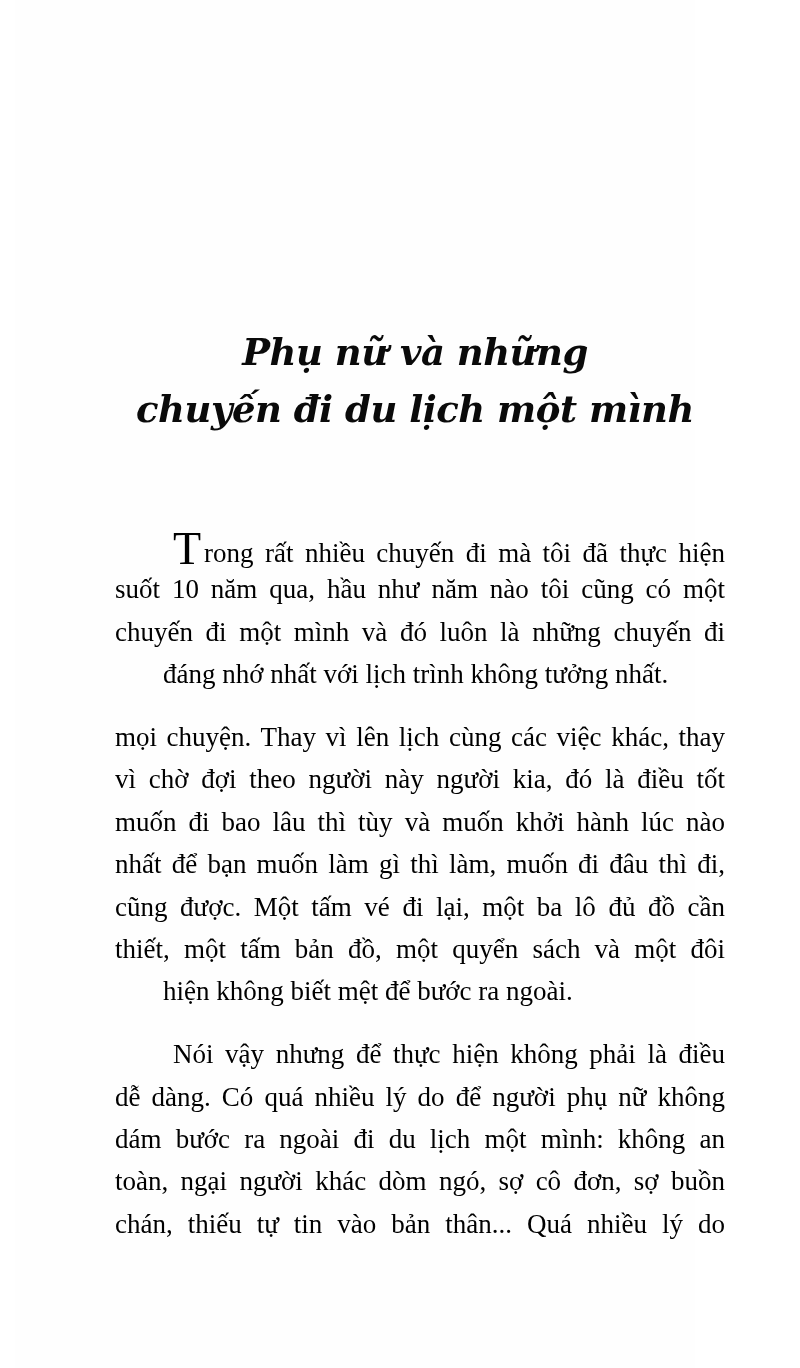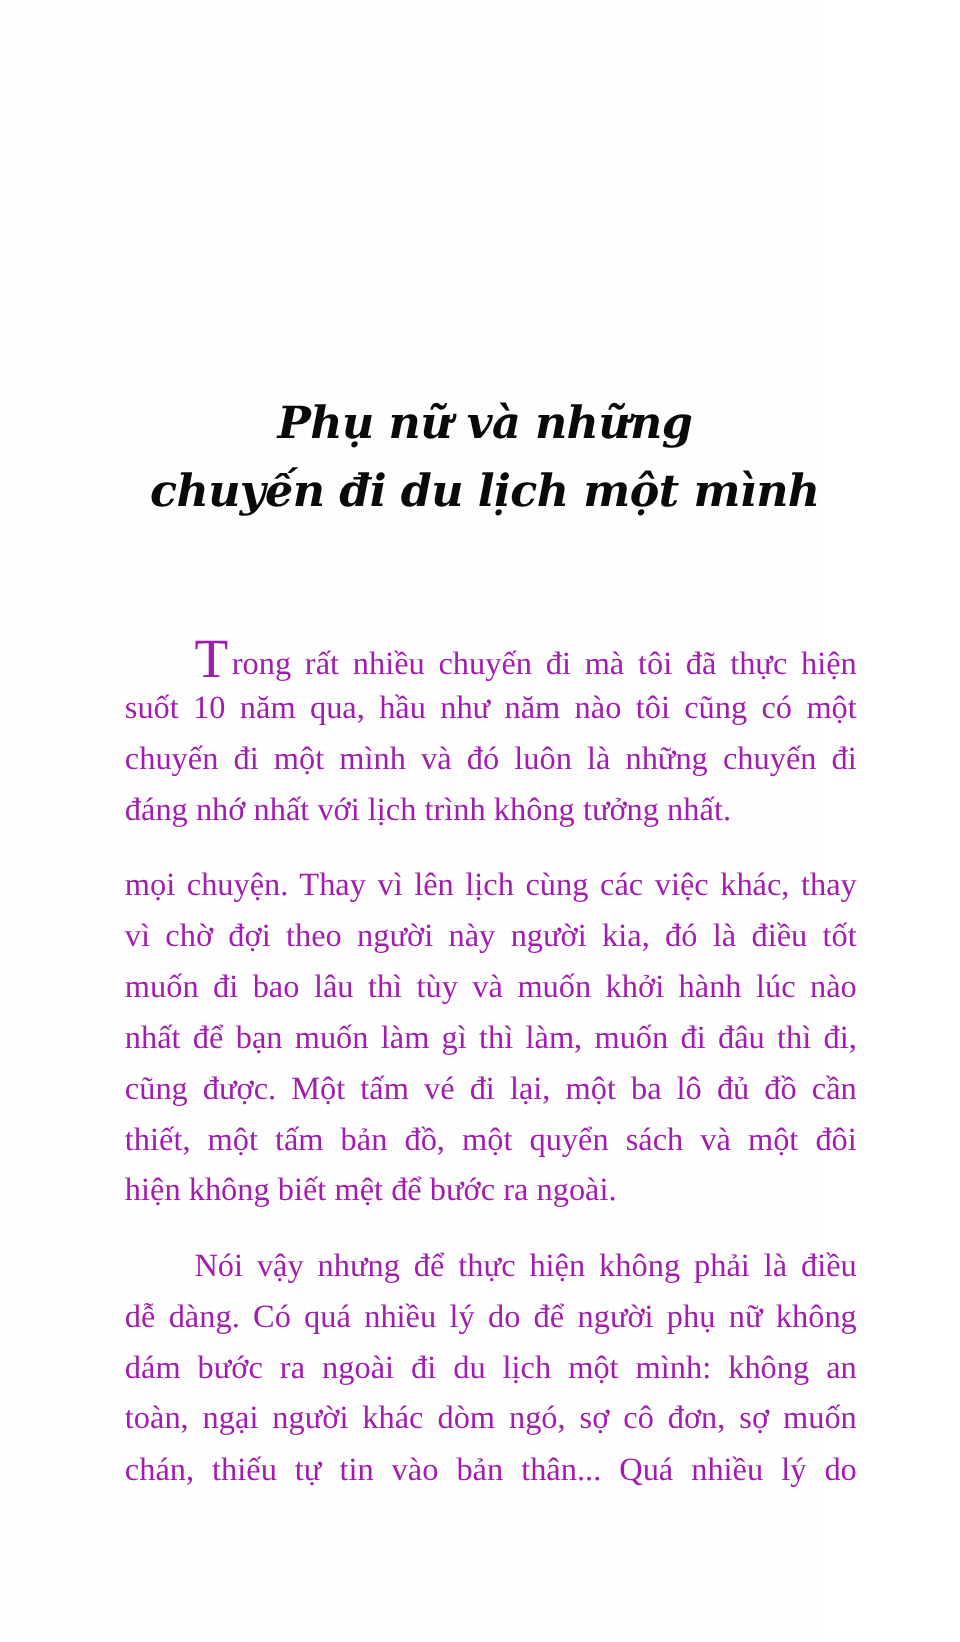--- a/index.html
+++ b/index.html
@@ -1,31 +1,31 @@
 <!DOCTYPE html>
 <html><head>
   <meta charset="utf-8">
   <style>
     html, body { margin: 0; padding: 0; background: #ffffff; }
     body { width: 800px; height: 1368px; position: relative; overflow: hidden; color: #111111; }
-    .page { position: absolute; left: 4px; top: 0; width: 680px; height: 1368px; background: #fefefe; }
+    .page { position: absolute; left: 15px; top: 0; width: 680px; height: 1368px; background: #fefefe; }
     .title-block {
       position: absolute; left: 0; top: 324px; width: 800px; text-align: center;
       font-family: "DejaVu Serif", serif; font-style: italic; font-weight: bold;
       font-size: 37px; line-height: 57px; color: #0a0a0a; letter-spacing: -0.5px;
     }
     .title-line { display: block; white-space: nowrap; }
     .body-text {
       position: absolute; left: 100px; top: 526px; width: 610px;
       font-family: "Liberation Serif", serif; font-size: 27px; line-height: 42.4px;
-      color: #a21caf;
+      color: #000000;
     }
     .para { margin: 0 0 20.5px 0; }
     .line { display: block; white-space: nowrap; text-align: justify; text-align-last: justify; height: 42.4px; }
-    .line.last { text-align-last: left; }
+    .line.last { text-align-last: left; margin-left: 48px; }
     .indent { padding-left: 58px; }
     .dropcap { font-size: 46px; line-height: 1; vertical-align: -2px; margin-right: 3px; }
   </style>
 </head>
 <body>
 
 <div class="page">
 
   <div class="title-block">
     <span class="title-line">Phụ nữ và những</span>
@@ -48,18 +48,18 @@
       <span class="line">nhất để bạn muốn làm gì thì làm, muốn đi đâu thì đi,</span>
       <span class="line">cũng được. Một tấm vé đi lại, một ba lô đủ đồ cần</span>
       <span class="line">thiết, một tấm bản đồ, một quyển sách và một đôi</span>
       <span class="line last">hiện không biết mệt để bước ra ngoài.</span>
     </div>
 
     <div class="para">
       <span class="line indent">Nói vậy nhưng để thực hiện không phải là điều</span>
       <span class="line">dễ dàng. Có quá nhiều lý do để người phụ nữ không</span>
       <span class="line">dám bước ra ngoài đi du lịch một mình: không an</span>
-      <span class="line">toàn, ngại người khác dòm ngó, sợ cô đơn, sợ muốn</span>
+      <span class="line">toàn, ngại người khác dòm ngó, sợ cô đơn, sợ buồn</span>
       <span class="line">chán, thiếu tự tin vào bản thân... Quá nhiều lý do</span>
     </div>
 
   </div>
 </div>
 
 </body></html>

